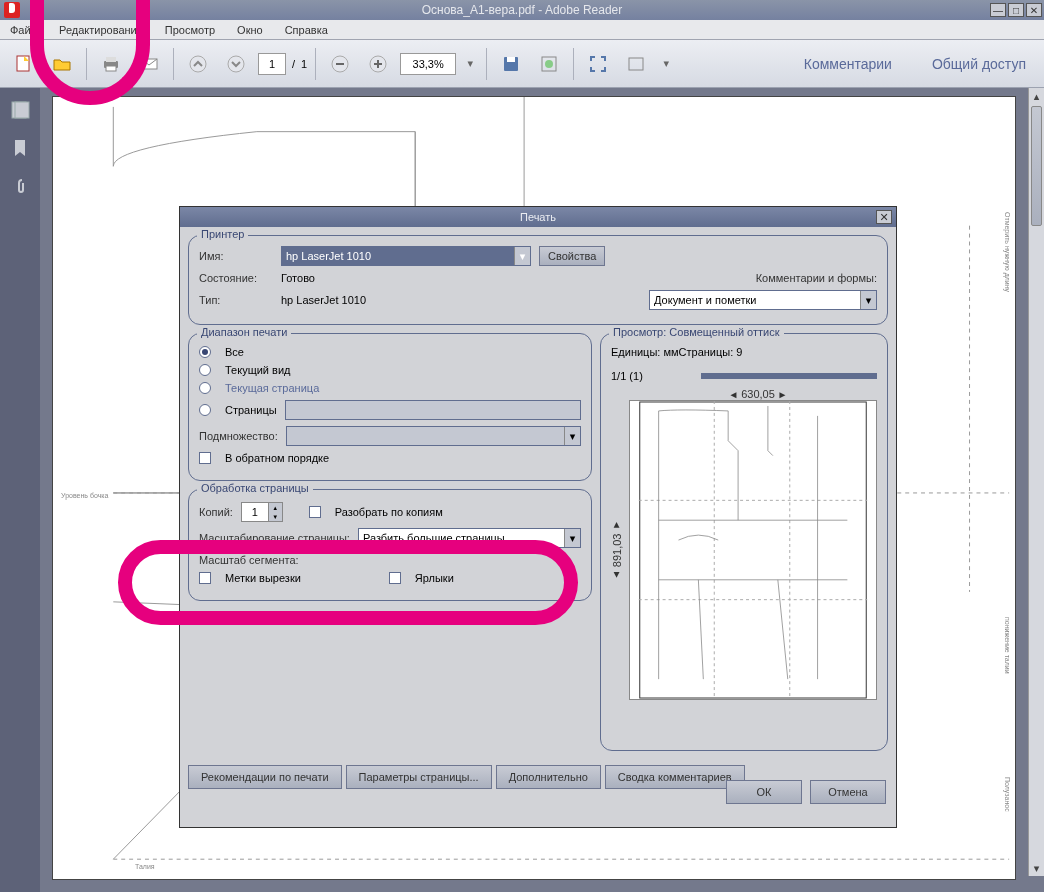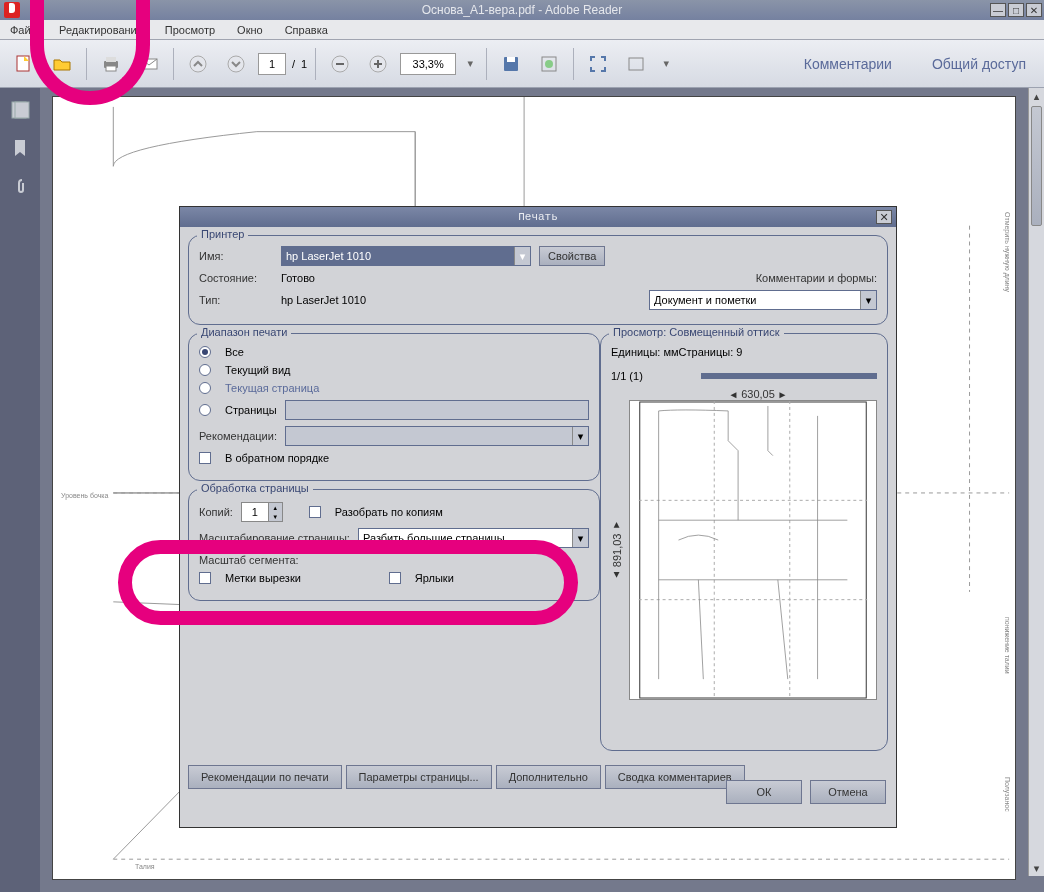--- a/index.html
+++ b/index.html
@@ -41,42 +41,42 @@
 .scrollbar-v .thumb { position: absolute; left: 2px; right: 2px; top: 18px; height: 120px; background: linear-gradient(#c4c8d2, #aab0be); border: 1px solid #888; border-radius: 2px; }
 .scrollbar-v .arrow { position: absolute; left: 0; right: 0; height: 16px; background: #d6d8de; display: flex; align-items: center; justify-content: center; color: #444; }
 
 
 .doc-page svg { width: 100%; height: 100%; }
 .pattern-text { position: absolute; font-size: 7px; color: #888; }
 
 
 .dialog { position: absolute; left: 179px; top: 206px; width: 718px; height: 622px; background: #d2d3d7; border: 1px solid #333; z-index: 30; }
 .dialog-titlebar { height: 20px; background: linear-gradient(#7b87a6, #606d8f); display: flex; align-items: center; color: #eaecf1; position: relative; padding: 0 4px; }
-.dialog-titlebar .dtitle { position: absolute; left: 0; right: 0; text-align: center; font-family: Liberation Mono, monospace; }
+.dialog-titlebar .dtitle { position: absolute; left: 0; right: 0; text-align: center; }
 .dialog-titlebar .close { margin-left: auto; width: 16px; height: 14px; background: #c9ccd4; border: 1px solid #555; display: flex; align-items: center; justify-content: center; color: #333; }
 .dialog-body { padding: 8px; position: relative; height: calc(100% - 20px); }
 
 .groupbox { border: 1px solid #606d8f; border-radius: 12px; position: relative; padding: 12px 10px 10px; margin-bottom: 8px; }
 .groupbox .legend { position: absolute; top: -8px; left: 8px; background: #d2d3d7; padding: 0 4px; color: #394773; font-size: 11px; }
 .groupbox.tight { padding: 10px 10px 8px; }
 
 .row { display: flex; align-items: center; gap: 8px; margin-bottom: 6px; }
 .label { color: #333; }
 .combo { height: 20px; border: 1px solid #606d8f; background: #fff; display: flex; align-items: center; padding: 0 4px; position: relative; }
 .combo .arrowbtn { position: absolute; right: 0; top: 0; bottom: 0; width: 16px; background: #c4c8d2; border-left: 1px solid #888; display: flex; align-items: center; justify-content: center; }
 .combo.dark { background: #606d8f; color: #fff; }
 .btn { height: 24px; padding: 0 12px; background: linear-gradient(#c8cbd4, #aab0be); border: 1px solid #6e7690; display: flex; align-items: center; color: #333; }
 .btn.small { height: 20px; padding: 0 8px; }
 
 .radio { width: 12px; height: 12px; border: 1px solid #606d8f; border-radius: 50%; display: inline-flex; align-items: center; justify-content: center; margin-right: 6px; background: #fff; }
 .radio.checked::after { content: ""; width: 6px; height: 6px; background: #394773; border-radius: 50%; }
 .checkbox { width: 12px; height: 12px; border: 1px solid #606d8f; display: inline-block; margin-right: 6px; background: #fff; }
 .textfield { height: 20px; border: 1px solid #606d8f; background: #c4c8d2; }
 
-.twocol { display: flex; }
+.twocol { display: flex; gap: 8px; }
 .leftcol { flex: 1; }
 .rightcol { width: 288px; }
 
 .preview-box { border: 1px solid #888; background: #fff; height: 300px; margin-top: 8px; position: relative; }
 .preview-box svg { width: 100%; height: 100%; }
 
 .bottom-btns { position: absolute; left: 8px; right: 8px; bottom: 38px; display: flex; gap: 4px; }
 .okcancel { position: absolute; right: 10px; bottom: 23px; display: flex; gap: 8px; }
 .okcancel .btn { width: 76px; justify-content: center; }
 
@@ -290,21 +290,21 @@
           <div class="row" style="color:#5a6a9a">
               <span class="radio"></span>
               <span>Текущая страница</span>
             </div>
           <div class="row">
               <span class="radio"></span>
               <span>Страницы</span>
               <div class="textfield" style="flex:1"></div>
             </div>
           <div class="row">
-              <span class="label">Рекомендации:</span>
+              <span class="label">Подмножество:</span>
             <div class="combo" style="flex:1; background:#c4c8d2">
                 <div class="arrowbtn">▾</div>
               </div>
           </div>
           <div class="row">
               <span class="checkbox"></span>
               <span>В обратном порядке</span>
             </div>
         </div>
 

